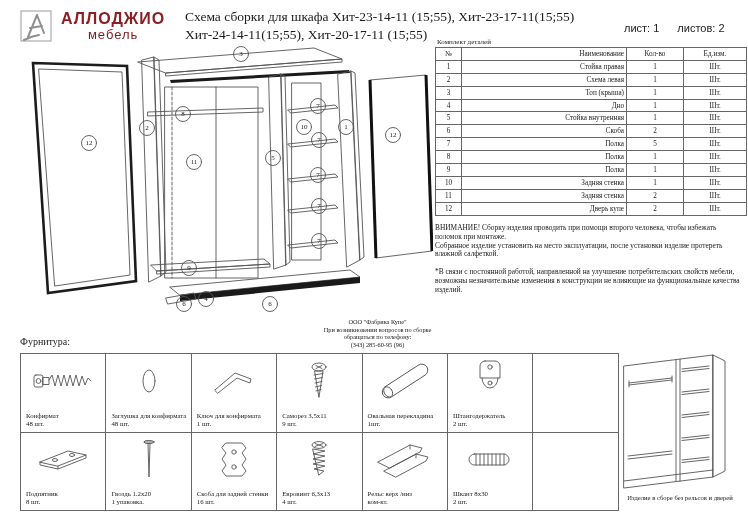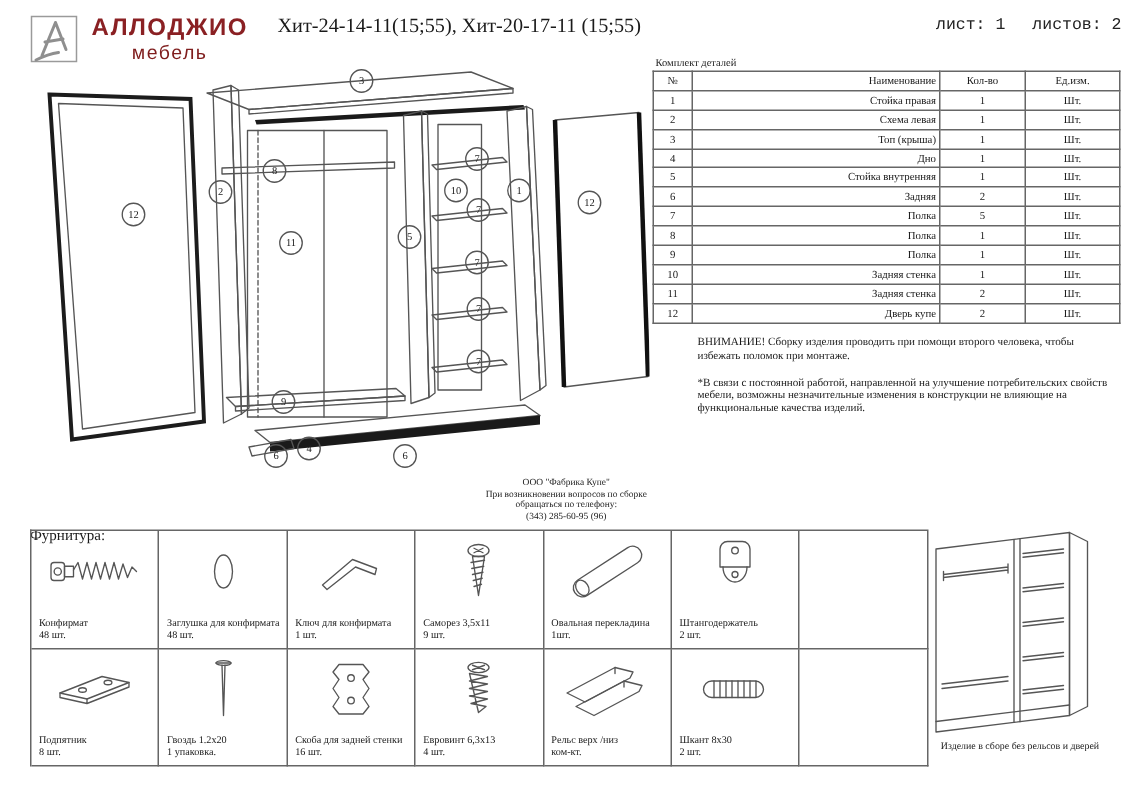--- a/index.html
+++ b/index.html
@@ -7,44 +7,44 @@
   body { font-family:"Liberation Serif", serif; color:#1a1a1a; position:relative; }
   .abs { position:absolute; }
 
   
   .logo { left:18px; top:8px; display:flex; align-items:center; gap:7px; }
   .logo-brand { font-family:"Liberation Sans", sans-serif; font-weight:bold; font-size:16px;
                 color:#8a2023; letter-spacing:1px; line-height:17px; }
   .logo-tagline { font-family:"Liberation Sans", sans-serif; font-size:13px; color:#7f1d1d;
                   text-align:center; letter-spacing:1px; }
   .title { left:185px; top:8px; font-size:13.5px; line-height:17.5px; width:440px; }
-  .sheet-info { left:624px; top:11px; font-family:Liberation Mono, monospace; font-size:11px;
+  .sheet-info { left:624px; top:22px; font-family:Liberation Sans, sans-serif; font-size:11px;
                 display:flex; gap:18px; color:#222;align-items:flex-end; }
 
   
   .parts-caption { left:437px; top:38px; font-size:7px; }
   table.parts { left:435px; top:47px; position:absolute; border-collapse:collapse; width:311px;
                 font-size:7.2px; table-layout:fixed; }
   table.parts th, table.parts td { border:1px solid #666; font-weight:normal; height:12.9px;
                 text-align:center; padding:0 2px; overflow:hidden; white-space:nowrap; }
   table.parts td.name, table.parts th.name { text-align:right; padding-left:5px; }
   col.c-num{width:26px;} col.c-name{width:165px;} col.c-qty{width:57px;} col.c-unit{width:63px;}
 
   
   .notes { left:435px; top:224px; width:308px; font-size:7.4px; line-height:8.8px; }
-  .notes p { margin-bottom:0;margin-left:30px; }
+  .notes p { margin-bottom:0; }
   .notes .gap { margin-top:9px; }
 
   
   .diagram-svg { left:18px; top:46px; }
   .factory-note { left:295px; top:318px; width:165px; text-align:center; font-size:6.3px;
                   line-height:7.6px; }
 
   
-  .hw-heading { left:20px; top:336px; font-size:10px;margin-top:16px; }
+  .hw-heading { left:20px; top:336px; font-size:10px; }
   .hw-grid { left:20px; top:353px; display:grid; grid-template-columns:repeat(7, 85.4px);
              grid-template-rows:78.5px 78.5px; border-left:1px solid #666; border-top:1px solid #666; }
   .hw-cell { position:relative; border-right:1px solid #666; border-bottom:1px solid #666; }
   .hw-ico { position:absolute; top:4px; left:0; right:0; height:46px; display:flex;
             align-items:center; justify-content:center; }
   .hw-label { position:absolute; left:5px; right:2px; bottom:4px; font-size:6.8px; line-height:8px; }
 
   .assembled-svg { left:616px; top:350px; }
   .assembled-caption { left:612px; top:494px; width:136px; text-align:center; font-size:6.6px;
                        line-height:7.6px; }
@@ -60,20 +60,21 @@
     <rect x="3" y="3" width="30" height="30" fill="none" stroke="#9a9a9a" stroke-width="1"></rect>
     <path d="M10,29 L19,7 M19,7 L26,25 M12,20 L24,18 M6,32 Q14,28 21,27" fill="none" stroke="#8f8f8f" stroke-width="2" stroke-linecap="round"></path>
   </svg>
   <div>
     <div class="logo-brand">АЛЛОДЖИО</div>
     <div class="logo-tagline">мебель</div>
   </div>
 </div>
 
 <div class="abs title">
+  <div>Схема сборки для шкафа Хит-23-14-11 (15;55), Хит-23-17-11(15;55)</div>
   <div>Хит-24-14-11(15;55), Хит-20-17-11 (15;55)</div>
 </div>
 
 <div class="abs sheet-info">
   <span>лист: 1</span>
   <span>листов: 2</span>
 </div>
 
 <div class="abs parts-caption">Комплект деталей</div>
 
@@ -116,21 +117,21 @@
         <td>Шт.</td>
       </tr>
   <tr>
         <td>5</td>
         <td class="name">Стойка внутренняя</td>
         <td>1</td>
         <td>Шт.</td>
       </tr>
   <tr>
         <td>6</td>
-        <td class="name">Задняя</td>
+        <td class="name">Скоба</td>
         <td>2</td>
         <td>Шт.</td>
       </tr>
   <tr>
         <td>7</td>
         <td class="name">Полка</td>
         <td>5</td>
         <td>Шт.</td>
       </tr>
   <tr>
@@ -161,20 +162,21 @@
         <td>12</td>
         <td class="name">Дверь купе</td>
         <td>2</td>
         <td>Шт.</td>
       </tr>
 </tbody>
   </table>
 
 <div class="abs notes">
   <p>ВНИМАНИЕ! Сборку изделия проводить при помощи второго человека, чтобы избежать поломок при монтаже.</p>
+  <p>Собранное изделие установить на место эксплуатации, после установки изделие протереть влажной салфеткой.</p>
   <p class="gap">*В связи с постоянной работой, направленной на улучшение потребительских свойств мебели, возможны незначительные изменения в конструкции не влияющие на функциональные качества изделий.</p>
 </div>
 
 <svg class="abs diagram-svg" width="415" height="296" viewBox="0 0 415 296">
 
   <g>
     <path d="M15,17 L109,20 L118,235 L30,247 Z" fill="#fff" stroke="#1c1c1c" stroke-width="2.6"></path>
     <path d="M21,23 L104,26 L112,229 L37,240 Z" class="ln" stroke-width="0.6"></path>
   </g>
 

